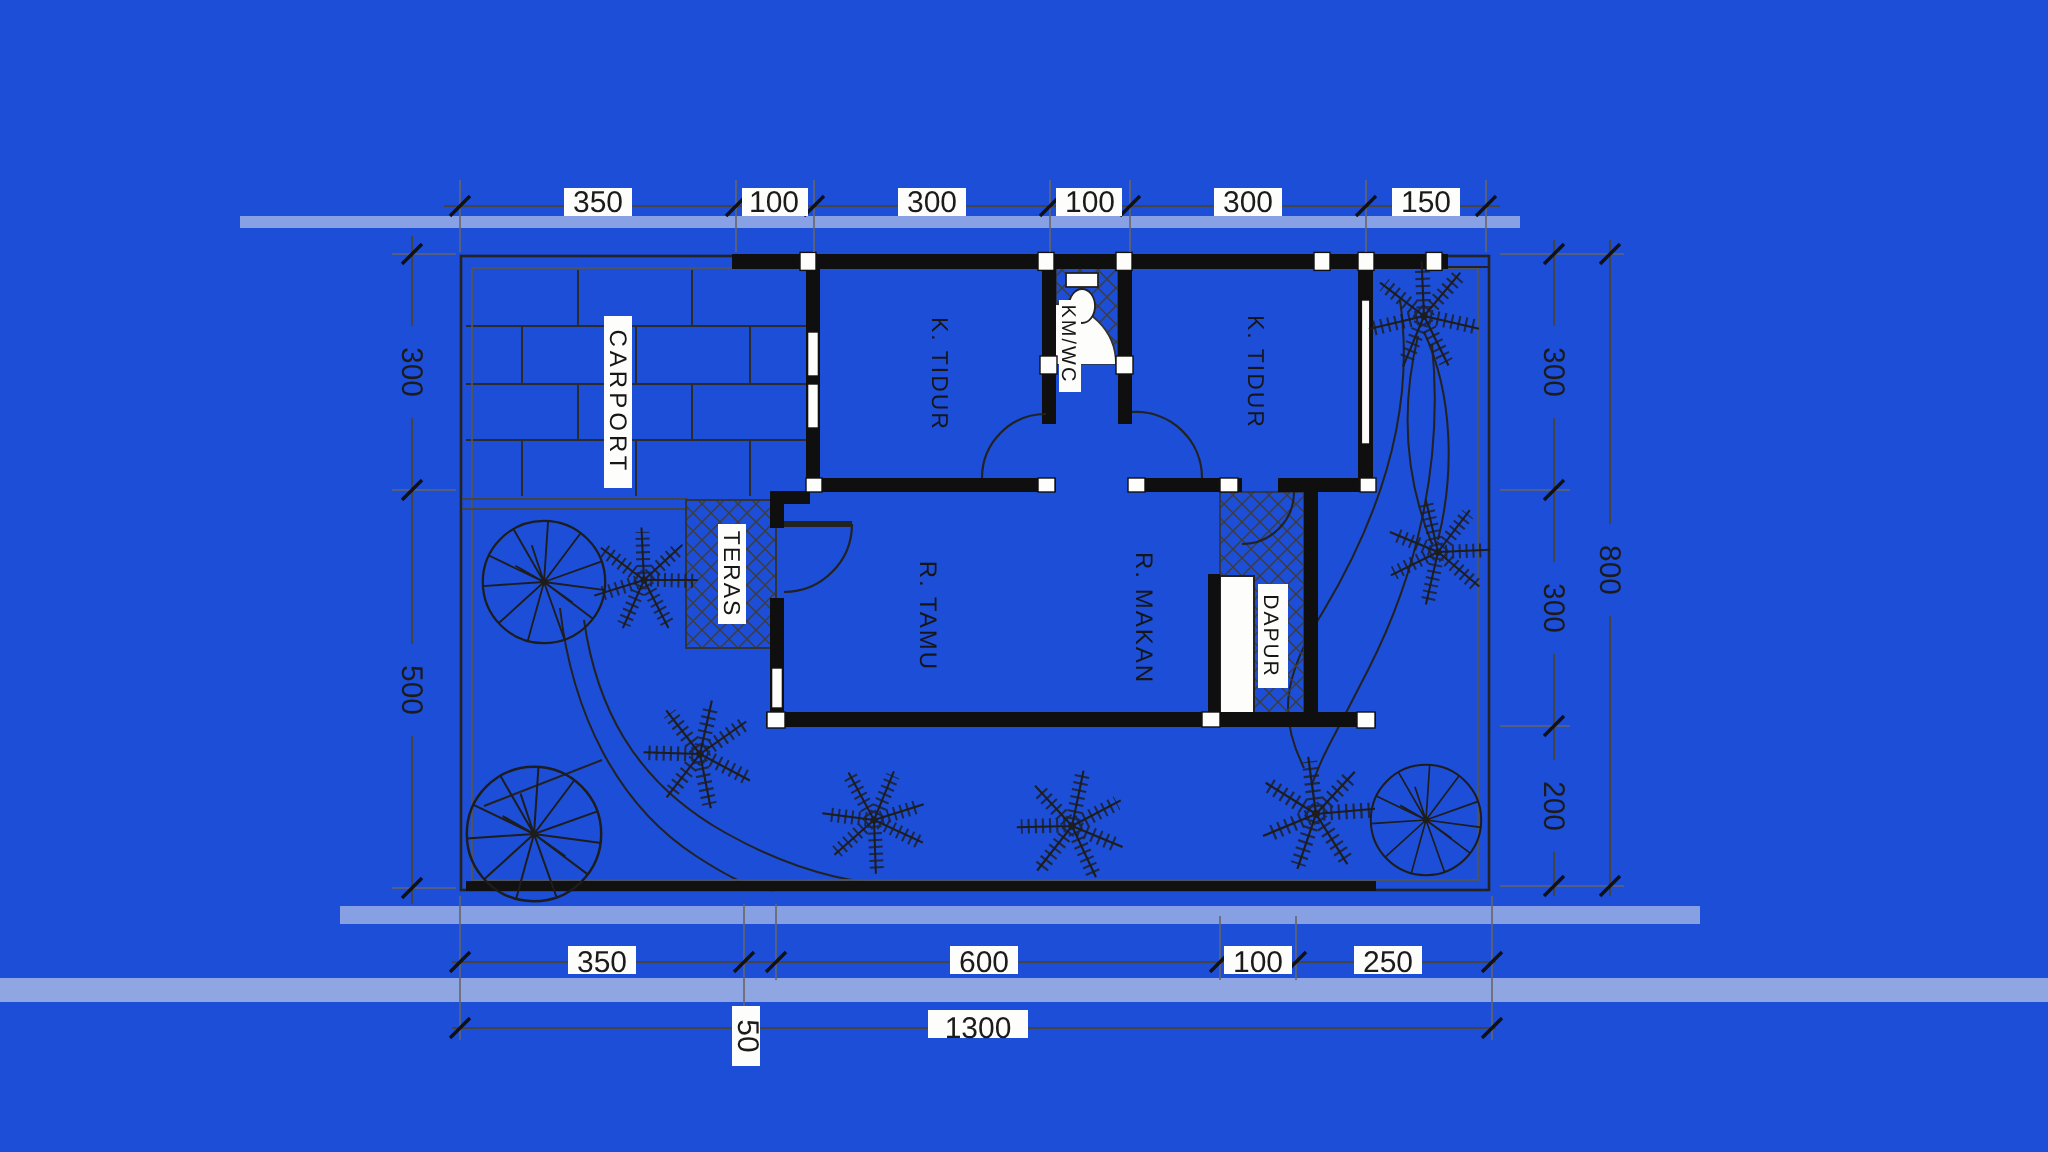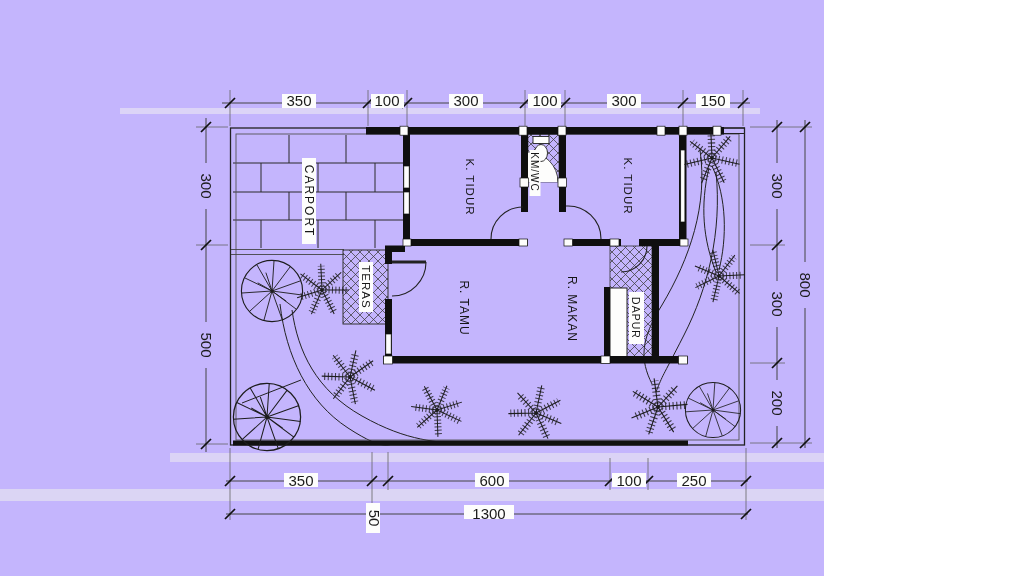--- a/index.html
+++ b/index.html
@@ -1,16 +1,16 @@
 <!DOCTYPE html>
 <html><head>
 <meta charset="utf-8">
 <style>
   html,body{margin:0;padding:0;background:#ffffff;}
-  .canvas{position:relative;width:824px;height:576px;background:#c4b5fd;overflow:hidden;
+  .canvas{position:relative;width:1024px;height:576px;background:#1d4ed8;overflow:hidden;
           font-family:"Liberation Sans", sans-serif;}
   svg text{font-family:"Liberation Sans", sans-serif;fill:#1b1b1b;}
   .dimnum{font-size:15px;}
   .roomlbl{font-size:11.5px;letter-spacing:1px;fill:#161616;}
 </style>
 </head>
 <body>
 
 <div class="canvas">
 <svg width="1024" height="576" viewBox="0 0 1024 576">

